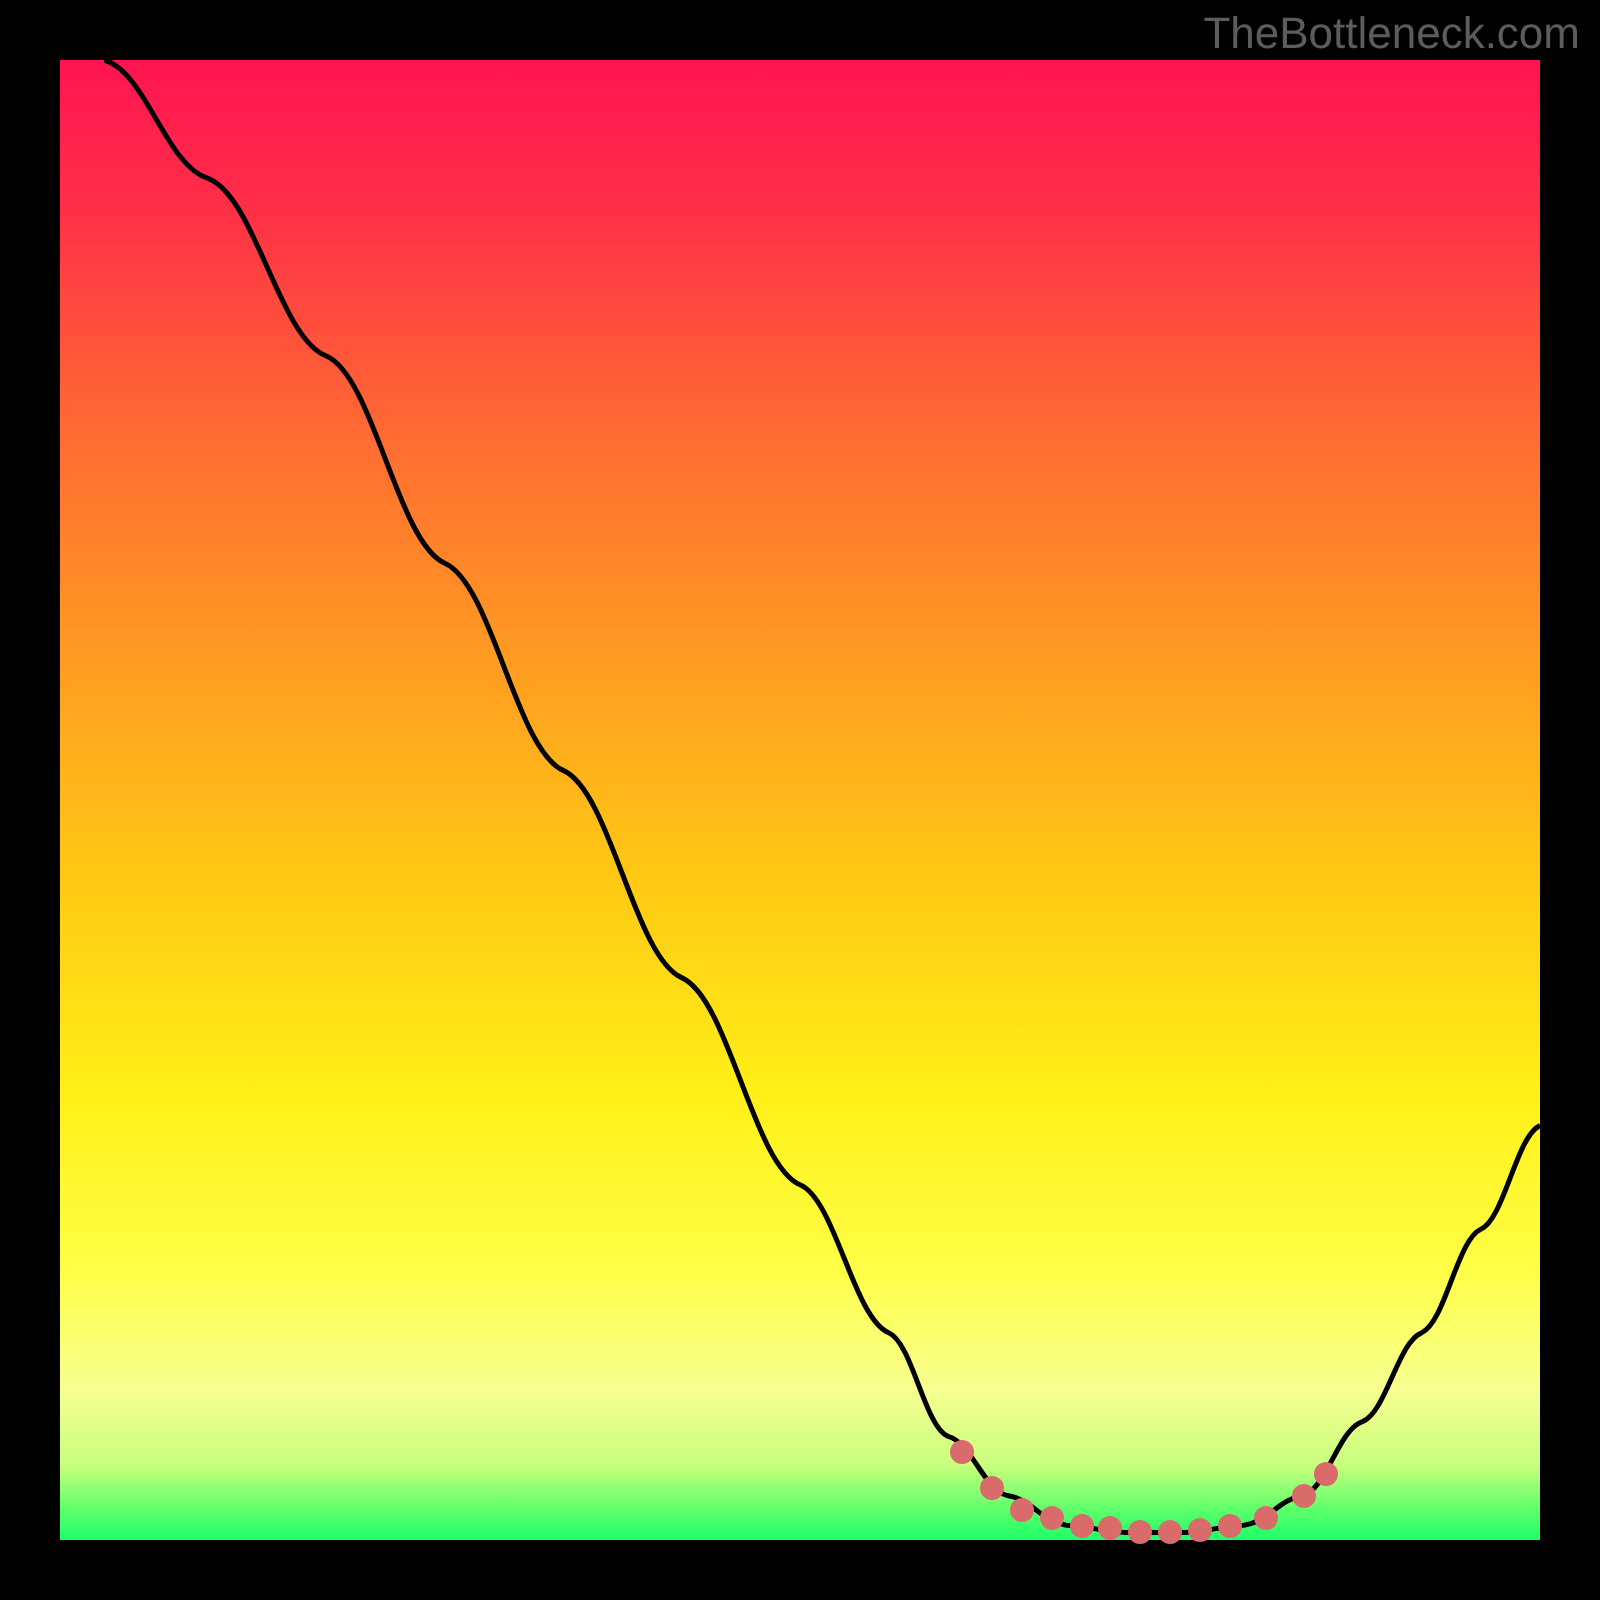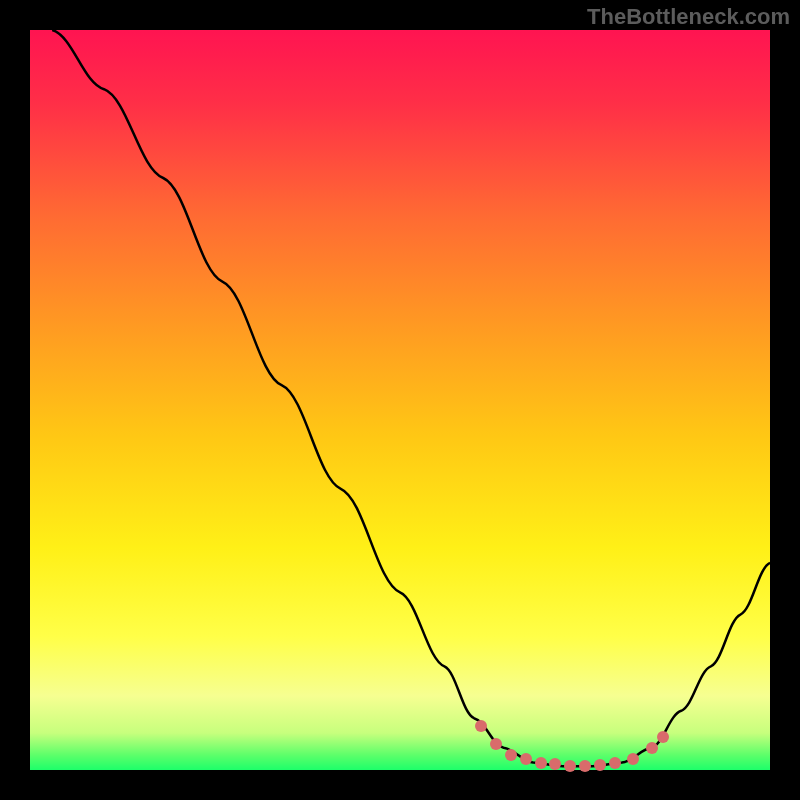--- a/index.html
+++ b/index.html
@@ -10,21 +10,21 @@
     position: relative;
     font-family: Arial, sans-serif;
     overflow: hidden;
   }
   .watermark {
     position: absolute;
     top: 4px;
     right: 10px;
     color: #5c5c5c;
     font-size: 22px;
-    font-weight: bold;
+    font-weight: normal;
     z-index: 10;
   }
   .plot-area {
     position: absolute;
     top: 30px;
     left: 30px;
     width: 740px;
     height: 740px;
   }
   .gradient {

